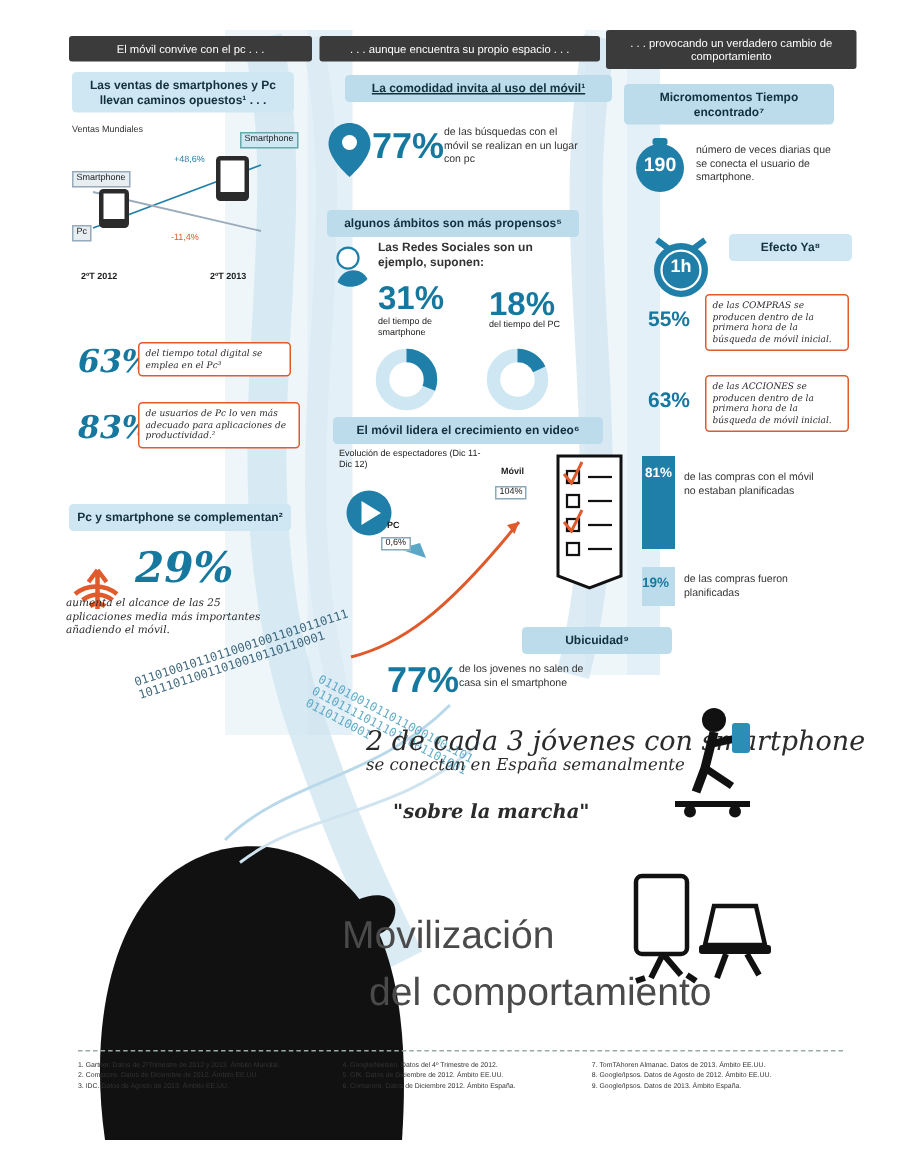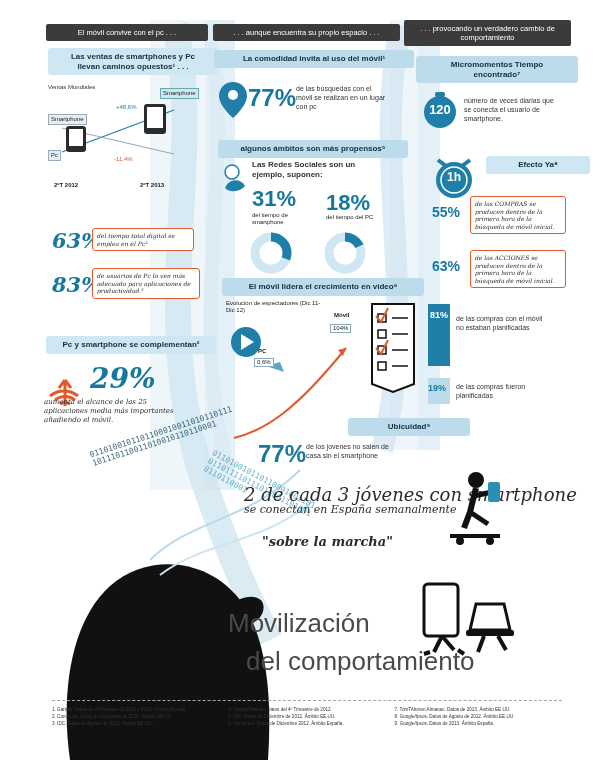--- a/index.html
+++ b/index.html
@@ -14,21 +14,21 @@
   #stage{position:relative;width:605px;height:766px;overflow:hidden;background:#fff;}
   .abs{position:absolute;}
   
   .hdr{
     background:#3b3b3b;color:#fff;font-size:7.5px;text-align:center;
     padding:4px 6px;border-radius:2px;line-height:1.2;
   }
   
   .chip{
     background:#cfe7f2;color:#12303d;font-size:8px;font-weight:bold;
-    padding:4px 15px;border-radius:3px;display:inline-block;line-height:1.2;
+    padding:4px 4px;border-radius:3px;display:inline-block;line-height:1.2;
     text-align:center;
   }
   .chip.dk{background:#bcdcec;}
   
   .hand{font-family:"DejaVu Serif", serif;font-style:italic;color:#2b2b2b;}
   .pct{font-size:22px;font-weight:bold;color:#17789f;}
   .small{font-size:7px;line-height:1.25;}
   .tiny{font-size:6px;line-height:1.2;}
   .note{font-size:7px;line-height:1.3;color:#333;}
   .boxnote{
@@ -109,21 +109,21 @@
 
   <svg class="abs" style="left:44px;top:362px;" width="46" height="46">
     <path d="M6,34 A22,22 0 0,1 34,34" stroke="#e05a2b" stroke-width="3" fill="none"></path>
     <path d="M11,38 A16,16 0 0,1 31,38" stroke="#e05a2b" stroke-width="3" fill="none"></path>
     <path d="M16,42 A10,10 0 0,1 26,42" stroke="#e05a2b" stroke-width="3" fill="none"></path>
     <path d="M21,44 L21,20 M21,18 L15,26 M21,18 L27,26" stroke="#e05a2b" stroke-width="3" fill="none"></path>
   </svg>
   <div class="abs hand" style="left:90px;top:362px;font-size:28px;color:#17789f;font-weight:bold;">29%</div>
   <div class="abs hand small" style="left:44px;top:398px;width:140px;color:#2b2b2b;">aumenta el alcance de las 25 aplicaciones media más importantes añadiendo el móvil.</div>
 
-  <div class="abs chip dk" style="left:214px;top:50px;width:170px;">La comodidad invita al uso del móvil¹</div>
+  <div class="abs chip dk" style="left:230px;top:50px;width:170px;text-decoration:underline;">La comodidad invita al uso del móvil¹</div>
 
   <svg class="abs" style="left:216px;top:78px;" width="34" height="44">
     <path d="M17,4 C25,4 31,10 31,18 C31,28 17,40 17,40 C17,40 3,28 3,18 C3,10 9,4 17,4 Z" fill="#1f7fa8"></path>
     <circle cx="17" cy="17" r="5" fill="#fff"></circle>
   </svg>
   <div class="abs" style="left:248px;top:84px;font-size:24px;font-weight:bold;color:#17789f;">77%</div>
   <div class="abs note" style="left:296px;top:84px;width:92px;">de las búsquedas con el móvil se realizan en un lugar con pc</div>
 
   <div class="abs chip dk" style="left:218px;top:140px;width:160px;">algunos ámbitos son más propensos⁵</div>
 
@@ -182,21 +182,21 @@
     <circle cx="30" cy="75" r="4" fill="#111"></circle>
       <circle cx="60" cy="75" r="4" fill="#111"></circle>
   </svg>
 
   <div class="abs chip dk" style="left:416px;top:56px;width:132px;">Micromomentos Tiempo encontrado⁷</div>
 
   <svg class="abs" style="left:418px;top:88px;" width="44" height="44">
     <circle cx="22" cy="24" r="16" fill="#1f7fa8"></circle>
     <rect x="17" y="4" width="10" height="5" rx="2" fill="#1f7fa8"></rect>
   </svg>
-  <div class="abs" style="left:424px;top:102px;width:32px;text-align:center;color:#fff;font-size:13px;font-weight:bold;">120</div>
+  <div class="abs" style="left:424px;top:102px;width:32px;text-align:center;color:#fff;font-size:13px;font-weight:bold;">190</div>
   <div class="abs note" style="left:464px;top:96px;width:96px;">número de veces diarias que se conecta el usuario de smartphone.</div>
 
   <div class="abs chip" style="left:486px;top:156px;width:74px;">Efecto Ya⁸</div>
 
   <svg class="abs" style="left:428px;top:152px;" width="52" height="52">
     <circle cx="26" cy="28" r="18" fill="#1f7fa8"></circle>
     <circle cx="26" cy="28" r="13" fill="#1f7fa8" stroke="#fff" stroke-width="1.5"></circle>
     <path d="M10,8 L18,14 M42,8 L34,14" stroke="#1f7fa8" stroke-width="4"></path>
   </svg>
   <div class="abs" style="left:428px;top:170px;width:52px;text-align:center;color:#fff;font-size:12px;font-weight:bold;">1h</div>

